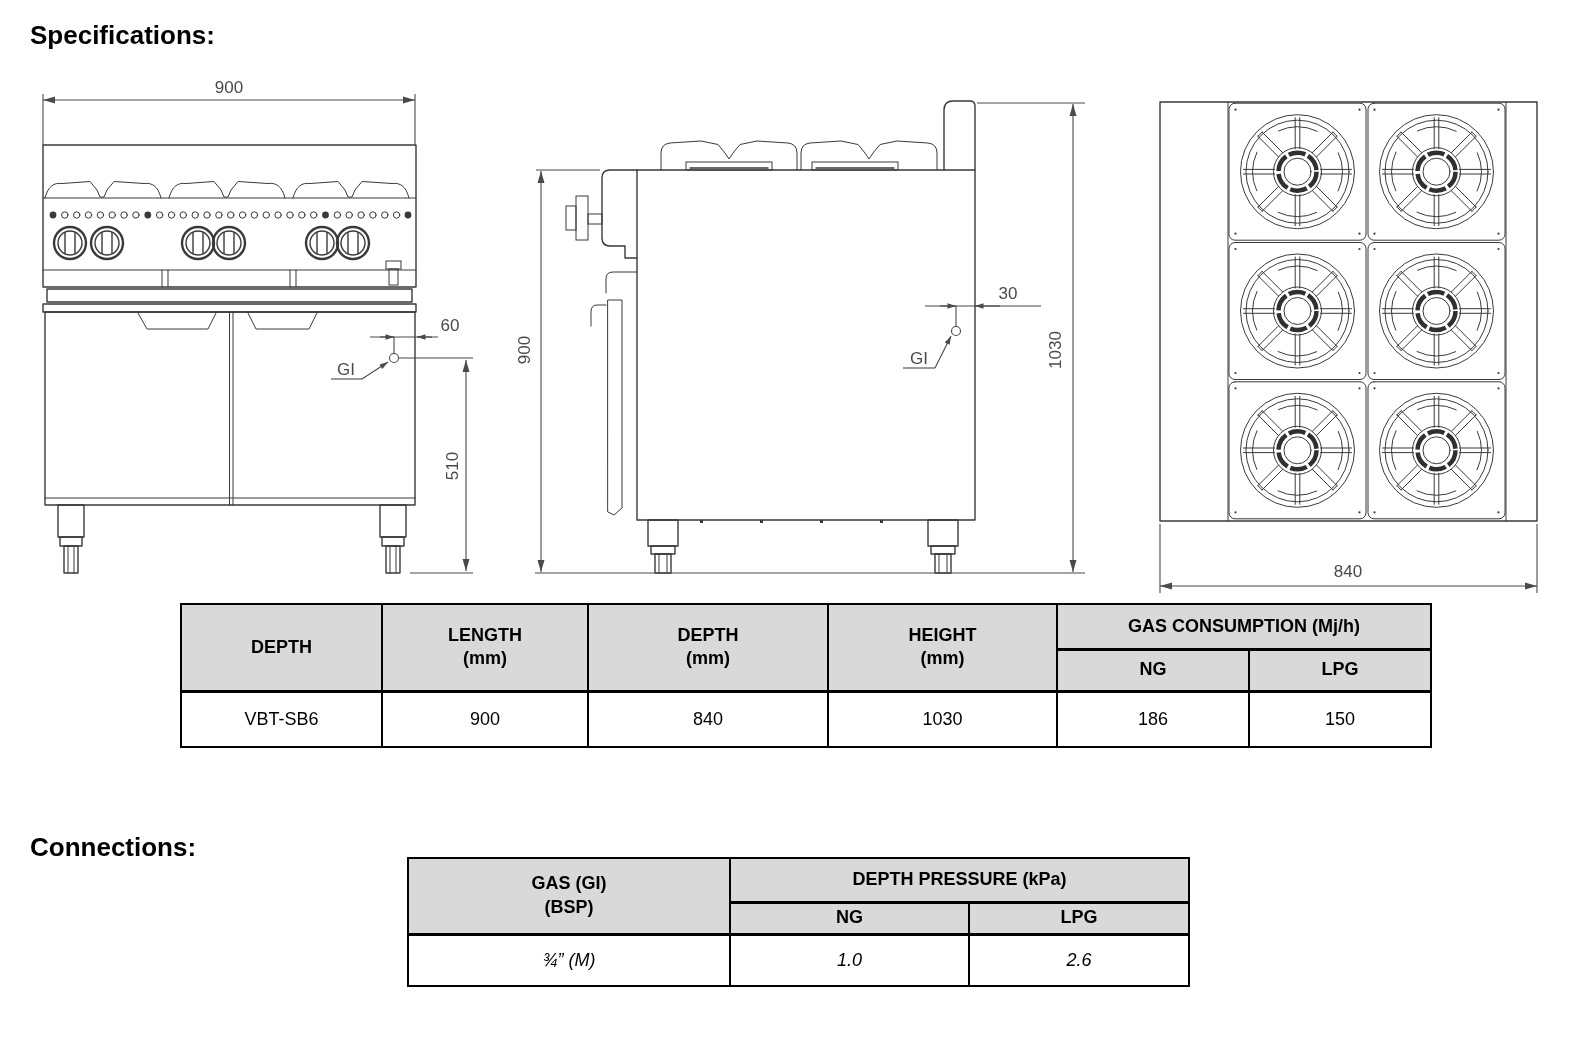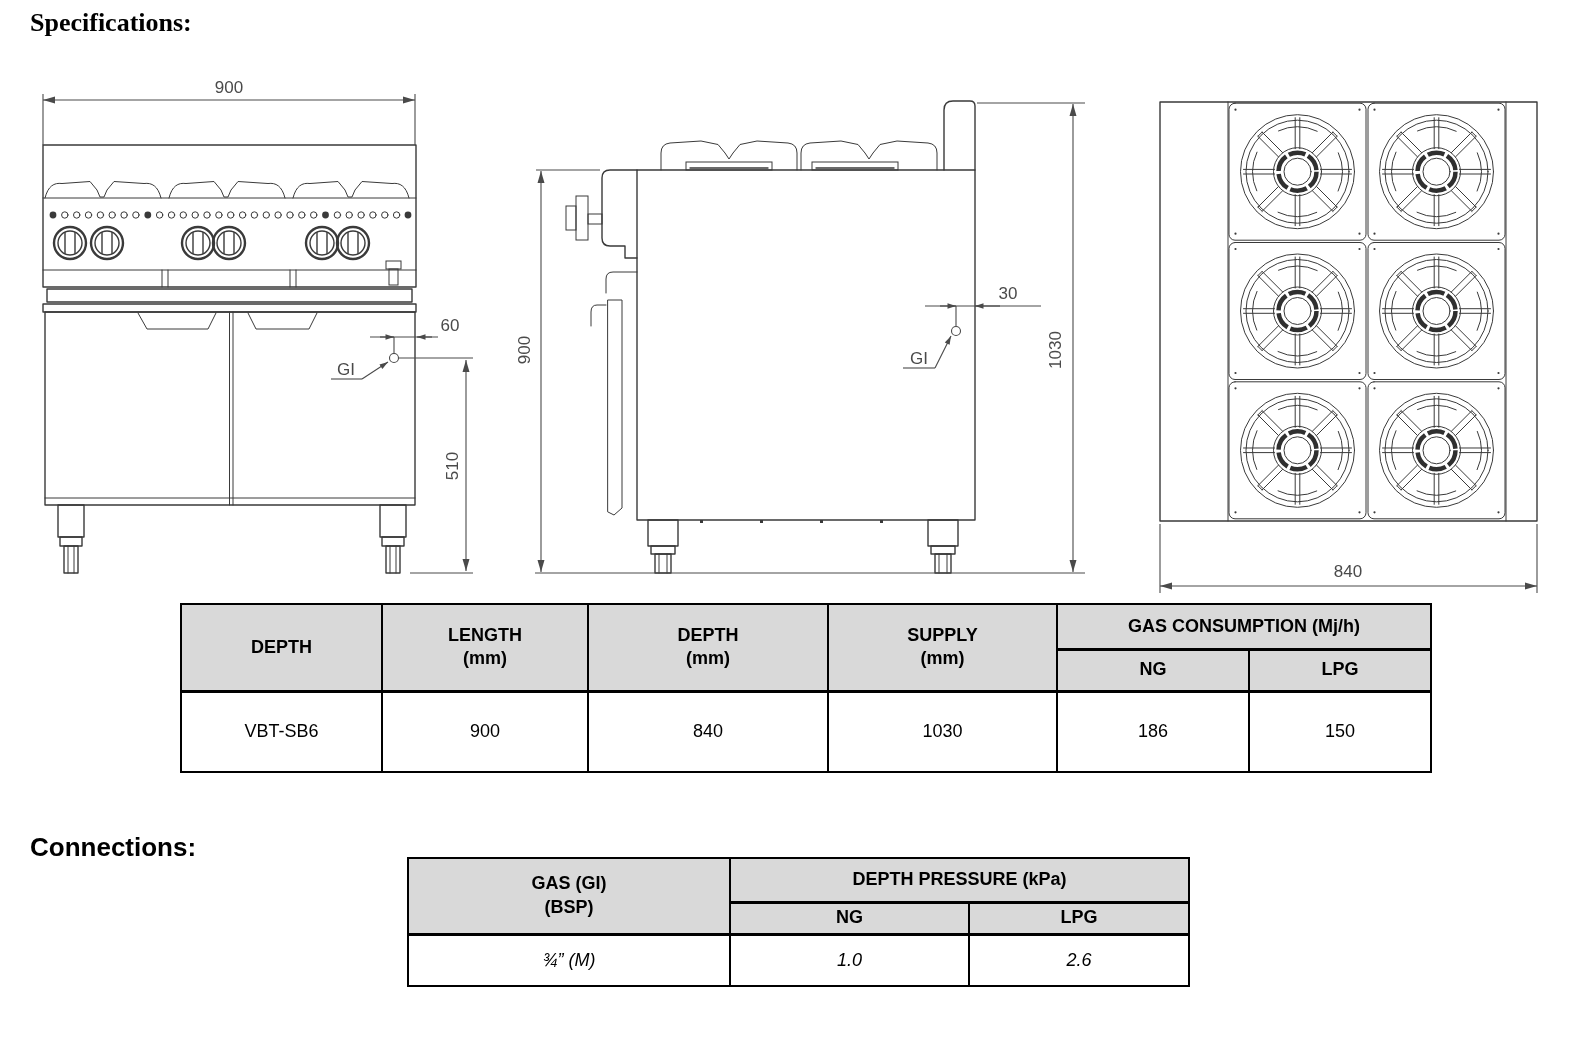--- a/index.html
+++ b/index.html
@@ -1,38 +1,38 @@
 <!DOCTYPE html>
 <html><head>
 <meta charset="utf-8">
 <style>
   html,body{margin:0;padding:0;background:#fff;}
   .page{position:relative;width:1584px;height:1048px;background:#ffffff;overflow:hidden;
         font-family:"Liberation Sans",sans-serif;color:#000;}
   .heading{position:absolute;margin:0;font-size:26px;font-weight:bold;color:#000;letter-spacing:0;}
-  #spec-heading{left:30px;top:8px;font-family:Liberation Serif, serif;}
+  #spec-heading{left:30px;top:20px;}
   #conn-heading{left:30px;top:832px;}
   .drawing{position:absolute;}
   #front-view{left:20px;top:60px;}
   #side-view{left:500px;top:60px;}
   #top-view{left:1100px;top:60px;}
   svg{display:block;}
   .obj{stroke:#3a3a3a;fill:none;stroke-width:1.4;stroke-linecap:round;stroke-linejoin:round;}
   .obj-thin{stroke:#3a3a3a;fill:none;stroke-width:1;stroke-linecap:round;}
   .fillmark{fill:#3a3a3a;stroke:none;}
   .dim{stroke:#4a4a4a;fill:none;stroke-width:1.1;}
   .dimtext{fill:#4a4a4a;stroke:none;font-family:"Liberation Sans",sans-serif;font-size:17px;}
   table{border-collapse:collapse;table-layout:fixed;position:absolute;background:#fff;}
   #spec-table{left:180px;top:603px;width:1250px;}
   #conn-table{left:407px;top:857px;width:781px;}
   th,td{border:2px solid #000;text-align:center;vertical-align:middle;padding:0;}
   th{background:#d9d9d9;font-weight:bold;font-size:18px;border-bottom-width:3px;line-height:1.3;}
   td{font-size:18px;background:#fff;}
   .pre{white-space:pre-line;margin-left:7px;}
-  tr.h1{height:45px;} tr.h2{height:42px;} tr.d1{height:81px;margin-left:12px;}
+  tr.h1{height:45px;} tr.h2{height:42px;} tr.d1{height:56px;margin-left:12px;}
   tr.ch1{height:44px;} tr.ch2{height:32px;} tr.cd1{height:52px;font-style:italic;}
 </style>
 </head>
 <body>
 
 <div class="page">
 
   <h1 class="heading" id="spec-heading">Specifications:</h1>
 
   <svg class="drawing" id="front-view" width="480" height="530" viewBox="20 60 480 530">
@@ -310,21 +310,21 @@
         <col style="width:192px">
         <col style="width:182px">
     </colgroup>
     <tbody>
         <tr class="h1">
       <th rowspan="2">DEPTH</th>
       <th rowspan="2" class="pre">LENGTH
 (mm)</th>
       <th rowspan="2" class="pre">DEPTH
 (mm)</th>
-      <th rowspan="2" class="pre">SUPPLY
+      <th rowspan="2" class="pre">HEIGHT
 (mm)</th>
       <th colspan="2">GAS CONSUMPTION (Mj/h)</th>
     </tr>
     <tr class="h2">
       <th>NG</th>
       <th>LPG</th>
     </tr>
     <tr class="d1">
       <td>VBT-SB6</td>
       <td>900</td>

